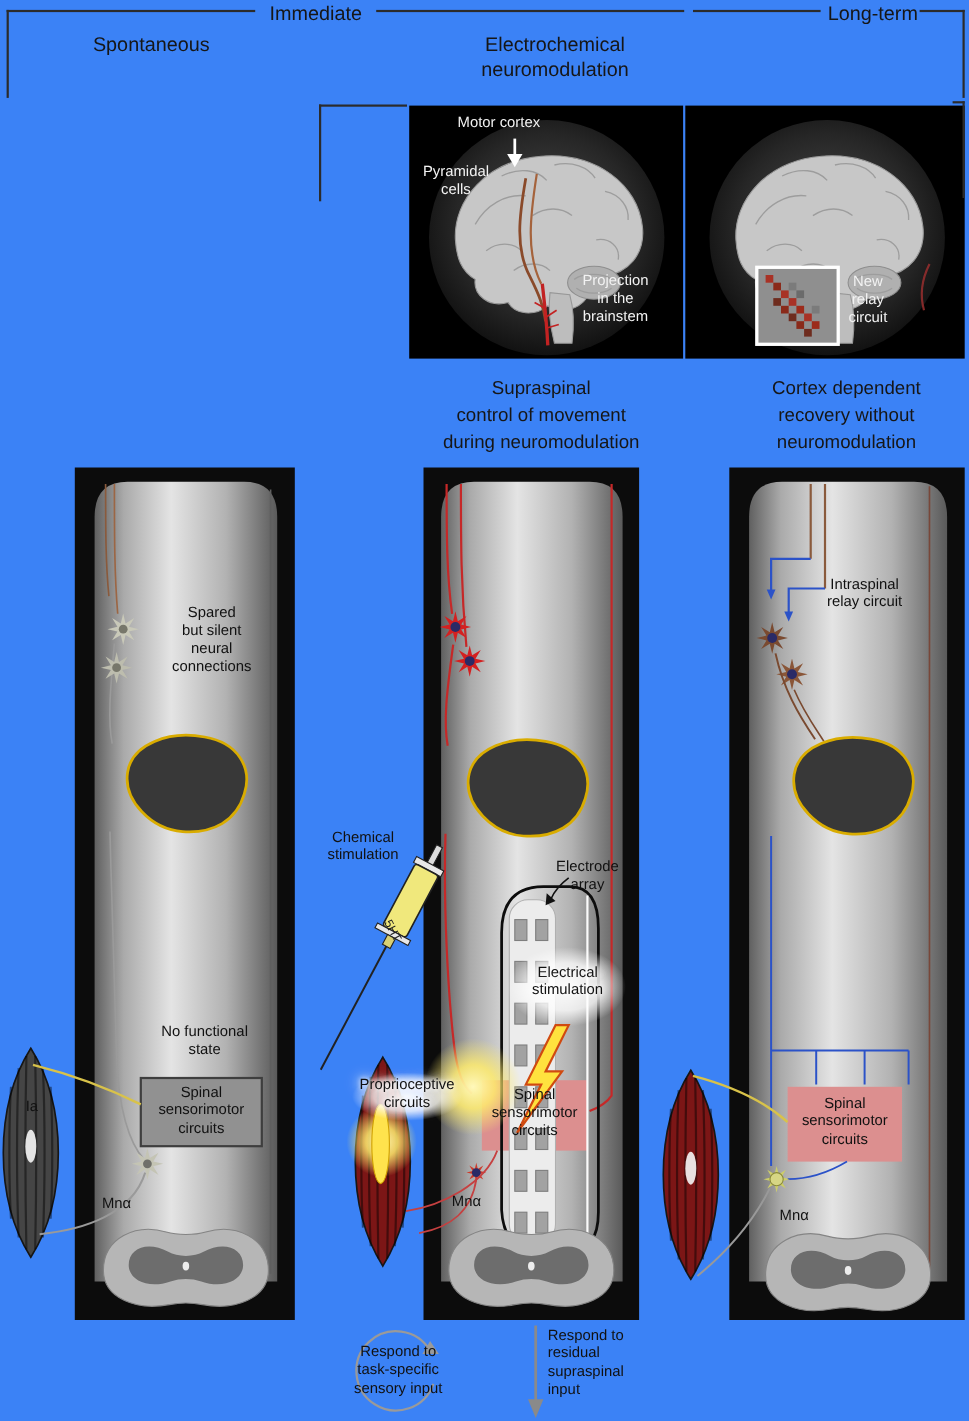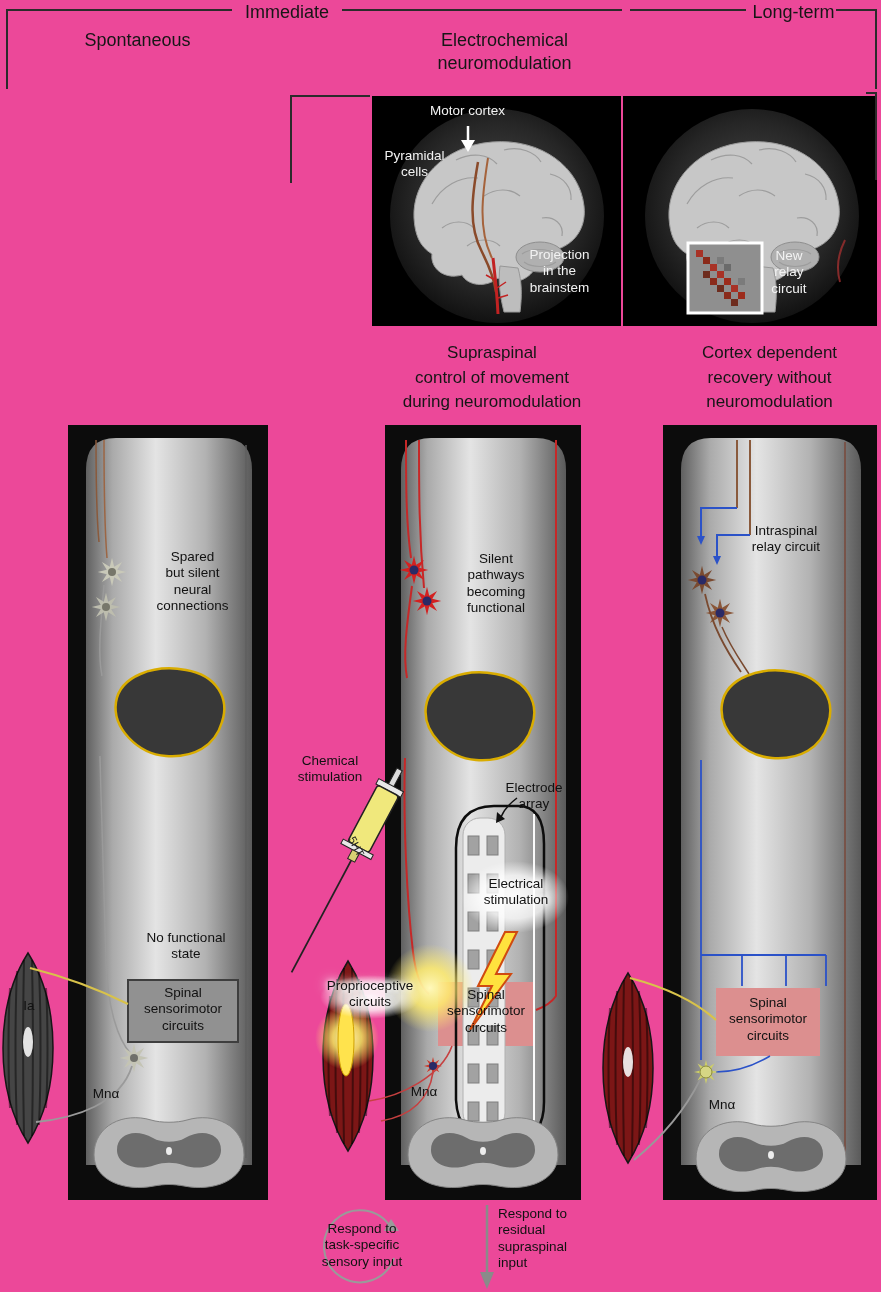--- a/index.html
+++ b/index.html
@@ -1,17 +1,17 @@
 <!DOCTYPE html>
 <html><head>
 <meta charset="utf-8">
 <style>
   *{margin:0;padding:0;box-sizing:border-box}
   html,body{background:#fff}
-  #fig{position:relative;width:881px;height:1292px;background:#ec4899;
+  #fig{position:relative;width:881px;height:1292px;background:#3b82f6;
        font-family:"Liberation Sans",sans-serif;overflow:hidden}
   #art{position:absolute;left:0;top:0;z-index:1}
   #art .gyri{stroke:#9d9d9d;fill:none;stroke-width:1.2}
   .bline{position:absolute;background:#2b2b2b;z-index:4}
   .lbl{position:absolute;font-size:13.5px;line-height:1.22;color:#111;
        text-align:center;white-space:pre-line;z-index:5}
   .h1{font-size:18px;line-height:1.25;color:#161616}
   .sub{font-size:17px;line-height:1.45;color:#161616}
   .white{color:#f2f2f2}
   .glow{text-shadow:0 0 4px #fff,0 0 8px #fff,0 0 12px #fff,0 0 16px #fff}
@@ -272,21 +272,21 @@
   <div class="bline" style="left:290px;top:95px;width:2px;height:88px"></div>
   <div class="bline" style="left:866px;top:92px;width:11px;height:2px"></div>
   <div class="bline" style="left:875px;top:92px;width:2px;height:88px"></div>
 
   <div class="lbl h1" style="left:212px;top:1px;width:150px">Immediate</div>
   <div class="lbl h1" style="left:726px;top:1px;width:135px">Long-term</div>
   <div class="lbl h1" style="left:55px;top:29px;width:165px">Spontaneous</div>
   <div class="lbl h1" style="left:402px;top:29px;width:205px">Electrochemical
 neuromodulation</div>
 
-  <div class="lbl white" style="left:405px;top:103px;width:125px">Motor cortex</div>
+  <div class="lbl white" style="left:391px;top:103px;width:125px">Motor cortex</div>
   <div class="lbl white" style="left:372px;top:148px;width:85px">Pyramidal
 cells</div>
   <div class="lbl white" style="left:512px;top:247px;width:95px">Projection
 in the
 brainstem</div>
   <div class="lbl white" style="left:758px;top:248px;width:62px">New
 relay
 circuit</div>
 
   <div class="lbl sub" style="left:368px;top:341px;width:248px">Supraspinal
@@ -301,24 +301,20 @@
 neural
 connections</div>
   <div class="lbl" style="left:124px;top:930px;width:124px">No functional
 state</div>
   <div class="lbl" style="left:130px;top:985px;width:106px">Spinal
 sensorimotor
 circuits</div>
   <div class="lbl" style="left:14px;top:998px;width:30px">Ia</div>
   <div class="lbl" style="left:80px;top:1086px;width:52px">Mnα</div>
 
-  <div class="lbl" style="left:450px;top:551px;width:92px">Silent
-pathways
-becoming
-functional</div>
   <div class="lbl" style="left:278px;top:753px;width:104px">Chemical
 stimulation</div>
   <div class="lbl rot" style="left:336px;top:840px;width:40px">5HT</div>
   <div class="lbl" style="left:489px;top:780px;width:90px">Electrode
 array</div>
   <div class="lbl glow" style="left:464px;top:876px;width:104px">Electrical
 stimulation</div>
   <div class="lbl glow" style="left:312px;top:978px;width:116px">Proprioceptive
 circuits</div>
   <div class="lbl" style="left:432px;top:987px;width:108px">Spinal

